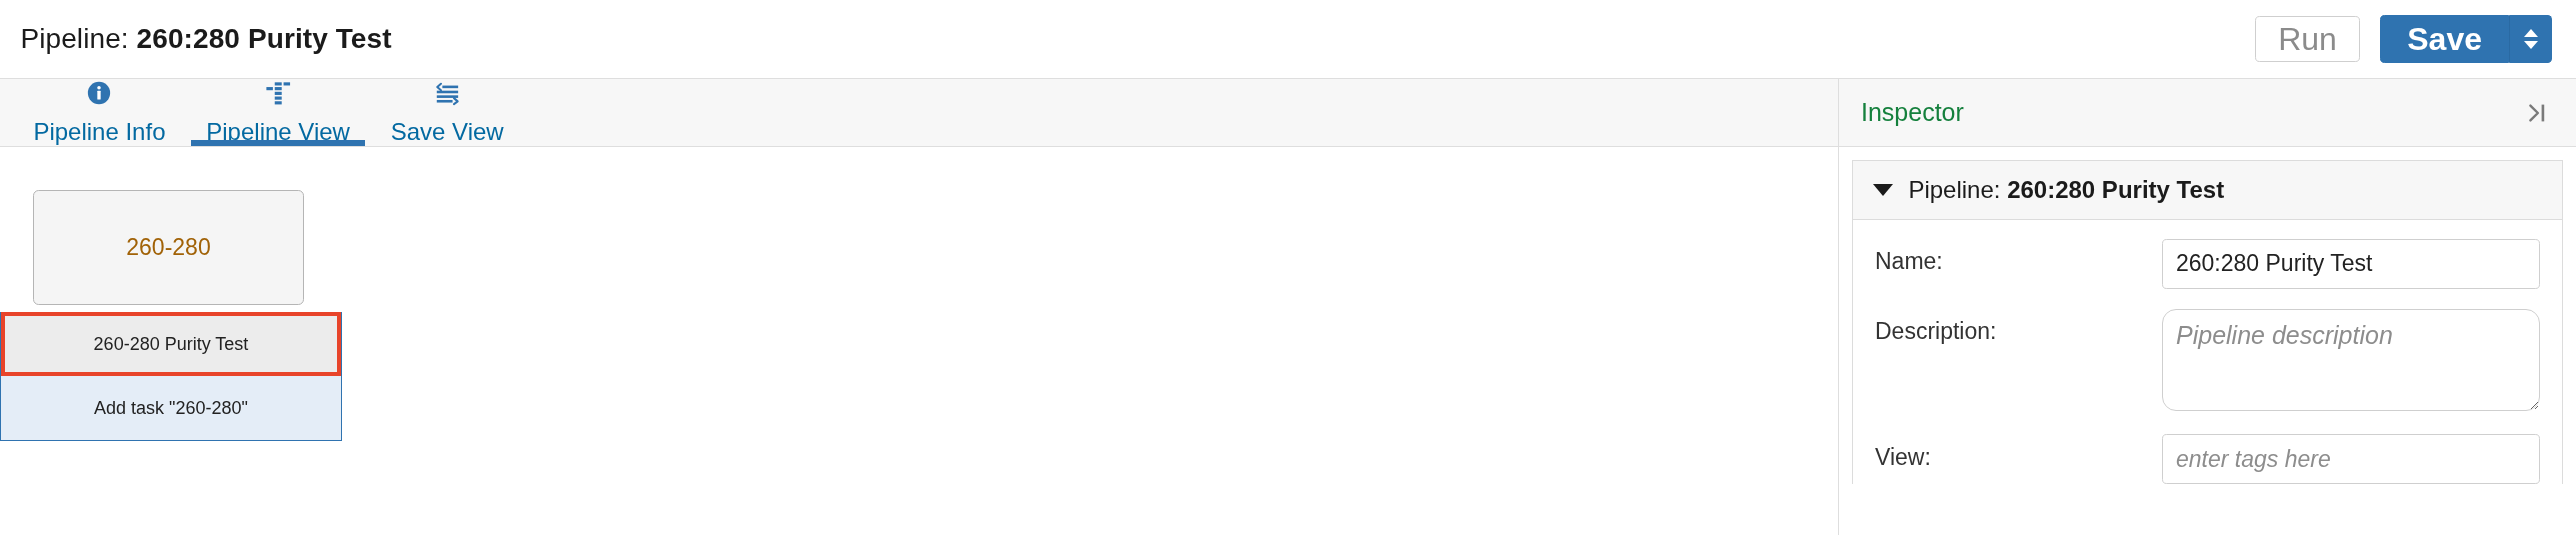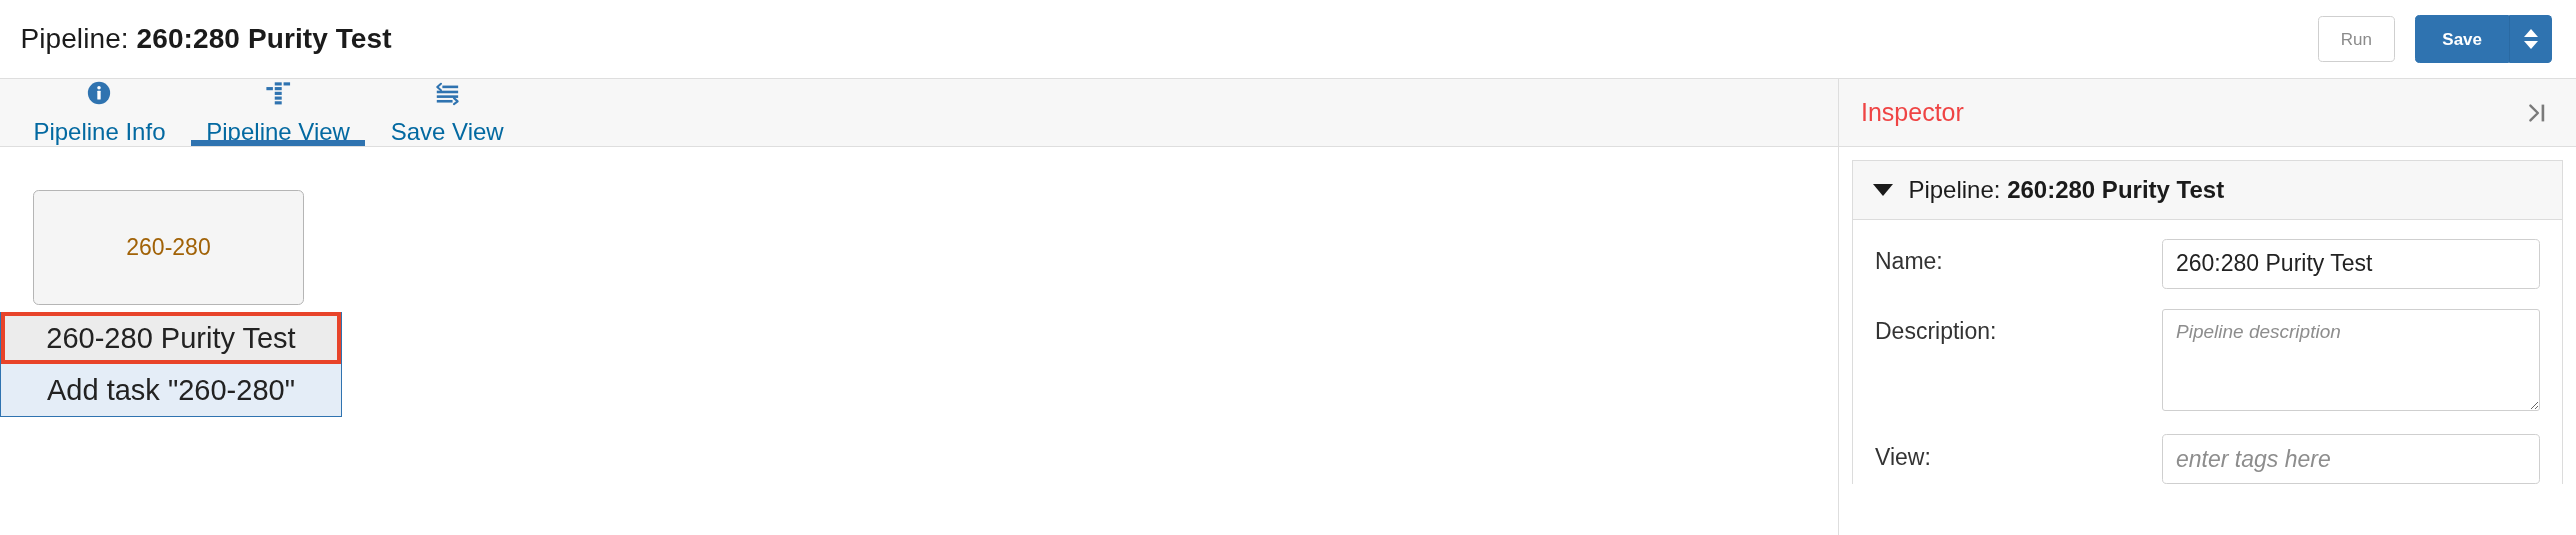--- a/index.html
+++ b/index.html
@@ -41,21 +41,21 @@
   .page-title .strong { font-weight: 700; }
 
   .header-actions {
     margin-left: auto;
     display: flex;
     align-items: center;
     gap: 20.4px;
   }
   .btn {
     font-family: "Liberation Sans", sans-serif;
-    font-size: 17px;
+    font-size: 32px;
     border-radius: 4.6px;
     cursor: pointer;
     display: inline-flex;
     align-items: center;
     justify-content: center;
     line-height: 1;
     white-space: nowrap;
   }
   .btn-run {
     background: #ffffff;
@@ -175,25 +175,25 @@
 
   .suggest-list {
     position: absolute;
     left: 0; top: 165px;
     width: 342px;
     background: #ffffff;
     border: 1.9px solid #2f73b0;
     border-top: none;
   }
   .suggest-item {
-    height: 52px;
-    display: flex;
-    align-items: center;
-    justify-content: center;
-    font-size: 29px;
+    height: 64px;
+    display: flex;
+    align-items: center;
+    justify-content: center;
+    font-size: 18px;
     color: #222222;
     cursor: pointer;
     white-space: nowrap;
   }
   .suggest-item.highlight {
     background: #ececec;
     border: 4.6px solid #e8442a;
   }
   .suggest-item.add-task {
     background: #e4edf7;
@@ -212,21 +212,21 @@
     height: 69px;
     background: #f7f7f7;
     border-top: 1.9px solid #dedede;
     border-bottom: 1.9px solid #dedede;
     display: flex;
     align-items: center;
     padding: 0 22px 0 22px;
   }
   .inspector-title {
     font-size: 25px;
-    color: #ef4444;
+    color: #15803d;
     font-weight: 400;
   }
   .collapse-btn {
     margin-left: auto;
     cursor: pointer;
     display: flex;
     align-items: center;
     justify-content: center;
     width: 37px; height: 37px;
   }
@@ -291,23 +291,23 @@
     outline: none;
   }
   .text-input::placeholder {
     color: #8d8d8d;
     font-style: italic;
   }
   .text-area {
     width: 100%;
     height: 102px;
     border: 1.9px solid #cfcfcf;
-    border-radius: 3px;
+    border-radius: 14px;
     font-family: "Liberation Sans", sans-serif;
-    font-size: 19px;
+    font-size: 25px;
     color: #222222;
     padding: 11px 13px;
     background: #ffffff;
     outline: none;
     resize: vertical;
   }
   .text-area::placeholder {
     color: #8d8d8d;
     font-style: italic;
   }

